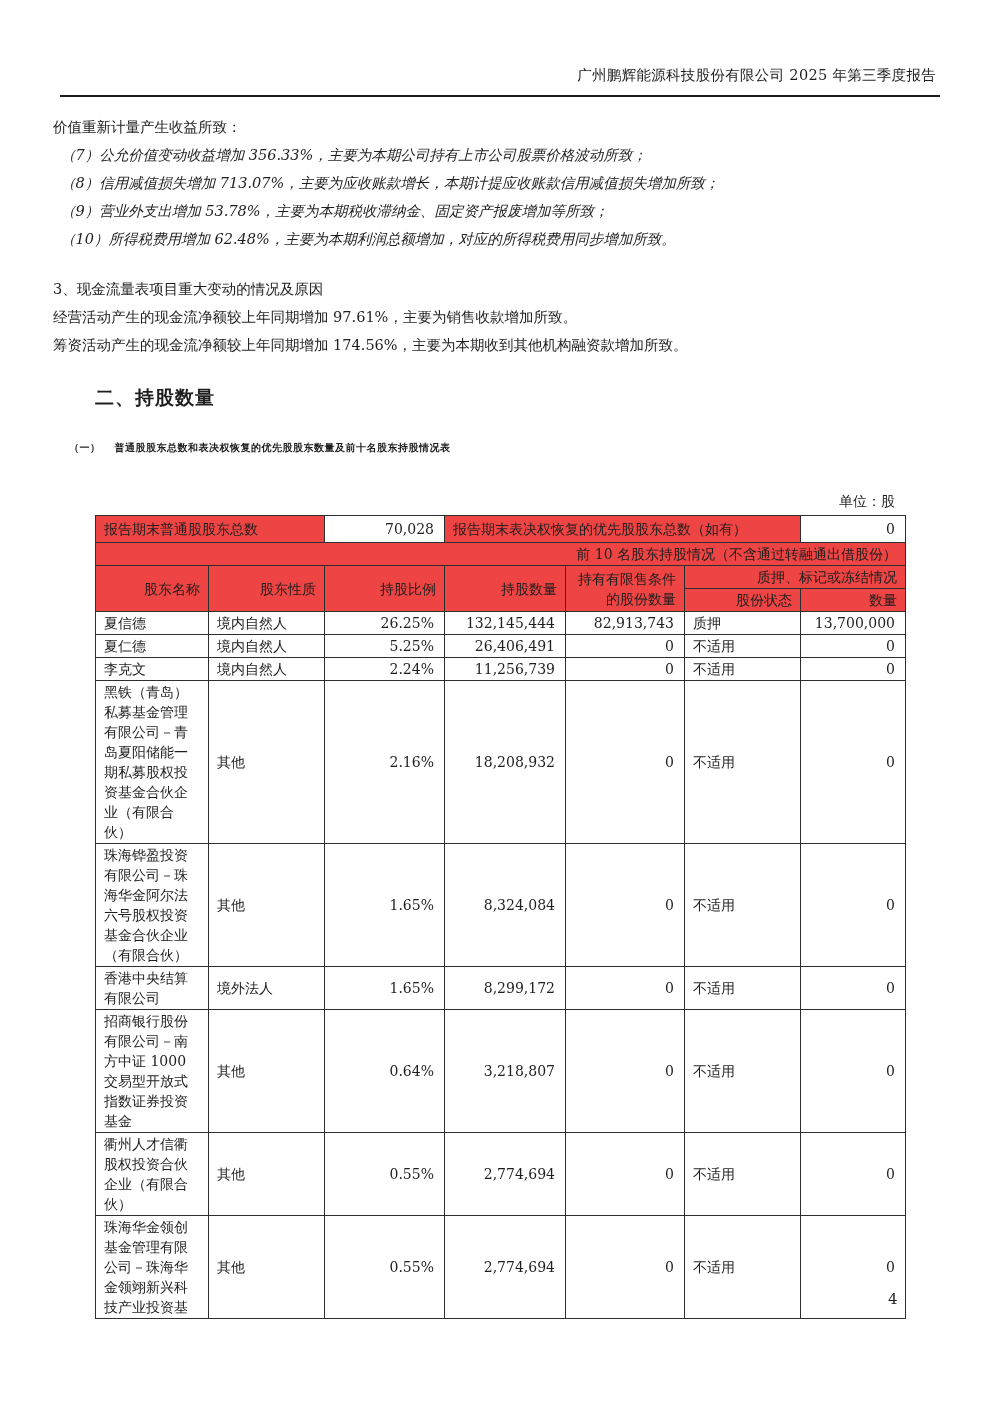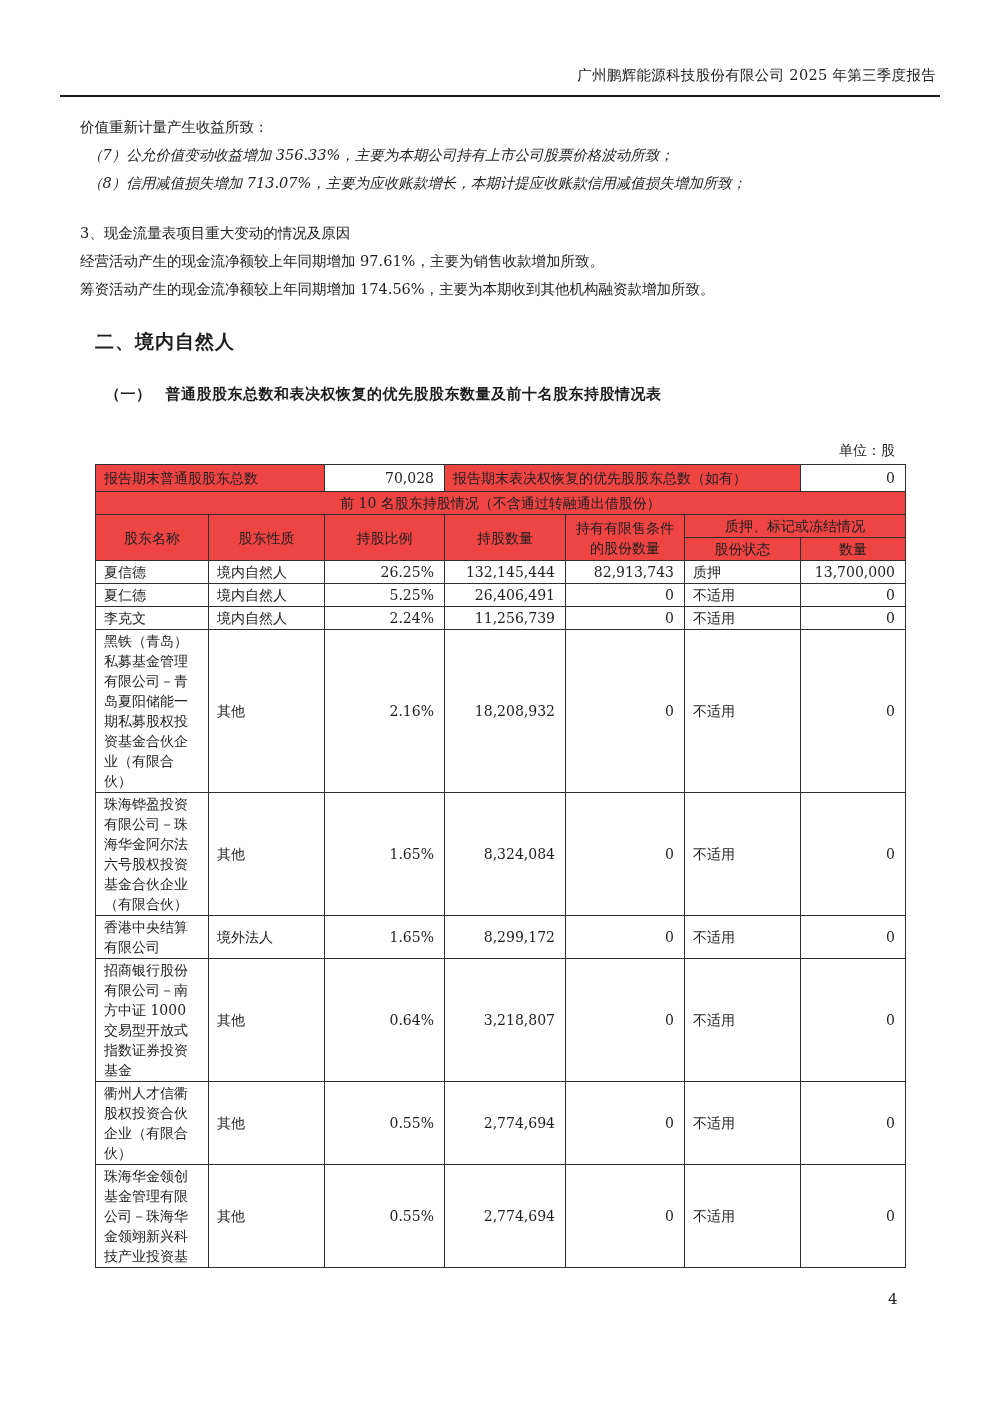--- a/index.html
+++ b/index.html
@@ -15,36 +15,36 @@
     padding:66px 64px 0 72px;
     text-align:right;
     font-size:14.5px;
     letter-spacing:0.3px;
   }
   .header-rule {
     border:none;
     border-top:2px solid #1b1b1b;
     margin:10px 60px 0 60px;
   }
-  .body-text { margin:16px 60px 0 80px; font-size:14.5px; }
+  .body-text { margin:16px 60px 0 53px; font-size:14.5px; }
   .body-text p { line-height:28px; }
   .para-item { padding-left:8px;font-style:italic; }
   .section3-title { margin-top:22px; }
   .h2-heading {
     font-family:"DejaVu Sans","Liberation Sans",sans-serif;
     font-weight:bold;
     font-size:19px;
     margin:26px 60px 0 95px;
     letter-spacing:1px;
   }
   .h3-heading {
     font-family:"DejaVu Sans","Liberation Sans",sans-serif;
     font-weight:bold;
-    font-size:15px;
-    margin:30px 60px 0 105px;
+    font-size:10px;
+    margin:30px 60px 0 69px;
     letter-spacing:0.5px;
   }
   .h3-heading .marker { margin-right:14px; }
   .unit-row {
     width:810px; margin:38px 0 4px 95px;
     text-align:right; font-size:14px; padding-right:10px;
   }
   table.shareholders {
     width:810px; margin-left:95px;
     border-collapse:collapse;
@@ -53,21 +53,21 @@
   }
   table.shareholders td {
     border:1px solid #2e2e2e;
     padding:1px 8px;
     line-height:20px;
     vertical-align:middle;
     word-break:break-all;
   }
   .gray { background:#ef4444; }
   .ta-r { text-align:right; padding-right:10px !important; }
-  .ta-c { text-align:center; }
+  .ta-c { text-align:right; }
   .ta-l { text-align:left; }
   tr.summary-row td { padding-top:3px; padding-bottom:3px; }
   tr.subtitle-row td { padding-top:1px; padding-bottom:1px; }
   .page-number {
     position:absolute;
     left:888px; top:1290px;
     font-size:15px;
   }
 </style>
 </head>
@@ -75,26 +75,28 @@
 
 <div class="doc-header">
   <span>广州鹏辉能源科技股份有限公司 2025 年第三季度报告</span>
 </div>
 <hr class="header-rule">
 
 <div class="body-text">
   <p>价值重新计量产生收益所致：</p>
   <p class="para-item">（7）公允价值变动收益增加 356.33%，主要为本期公司持有上市公司股票价格波动所致；</p>
   <p class="para-item">（8）信用减值损失增加 713.07%，主要为应收账款增长，本期计提应收账款信用减值损失增加所致；</p>
+  <p class="para-item">（9）营业外支出增加 53.78%，主要为本期税收滞纳金、固定资产报废增加等所致；</p>
+  <p class="para-item">（10）所得税费用增加 62.48%，主要为本期利润总额增加，对应的所得税费用同步增加所致。</p>
   <p class="section3-title">3、现金流量表项目重大变动的情况及原因</p>
   <p>经营活动产生的现金流净额较上年同期增加 97.61%，主要为销售收款增加所致。</p>
   <p>筹资活动产生的现金流净额较上年同期增加 174.56%，主要为本期收到其他机构融资款增加所致。</p>
 </div>
 
-<div class="h2-heading">二、境内自然人</div>
+<div class="h2-heading">二、持股数量</div>
 
 <div class="h3-heading">
   <span class="marker">（一）</span><span>普通股股东总数和表决权恢复的优先股股东数量及前十名股东持股情况表</span>
 </div>
 
 <div class="unit-row">单位：股</div>
 
 <table class="shareholders">
   <colgroup>
     <col style="width:113px">

